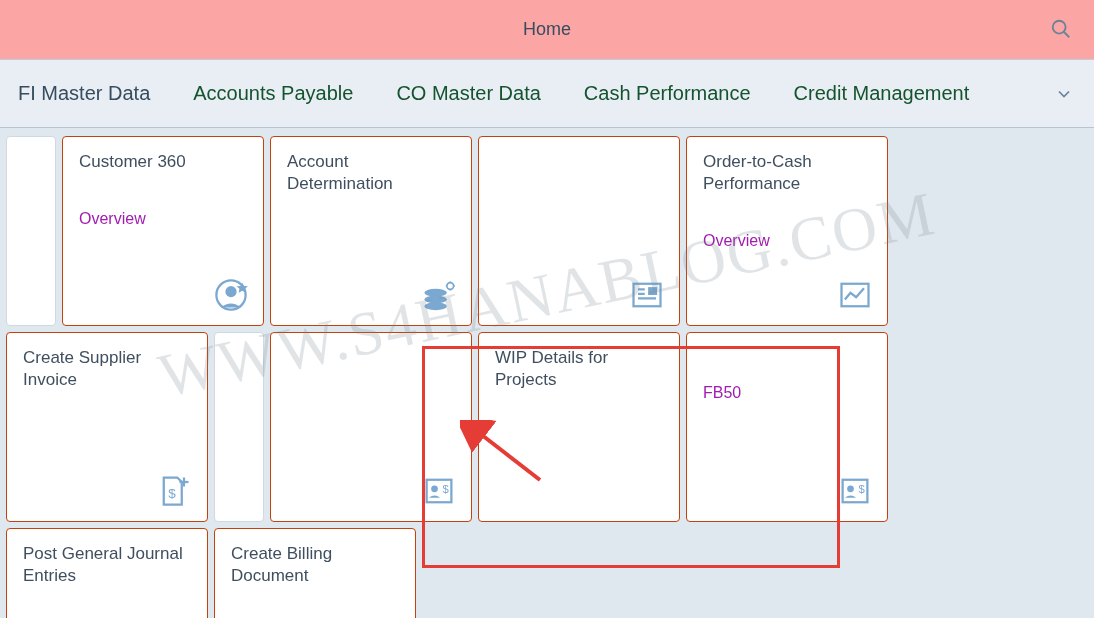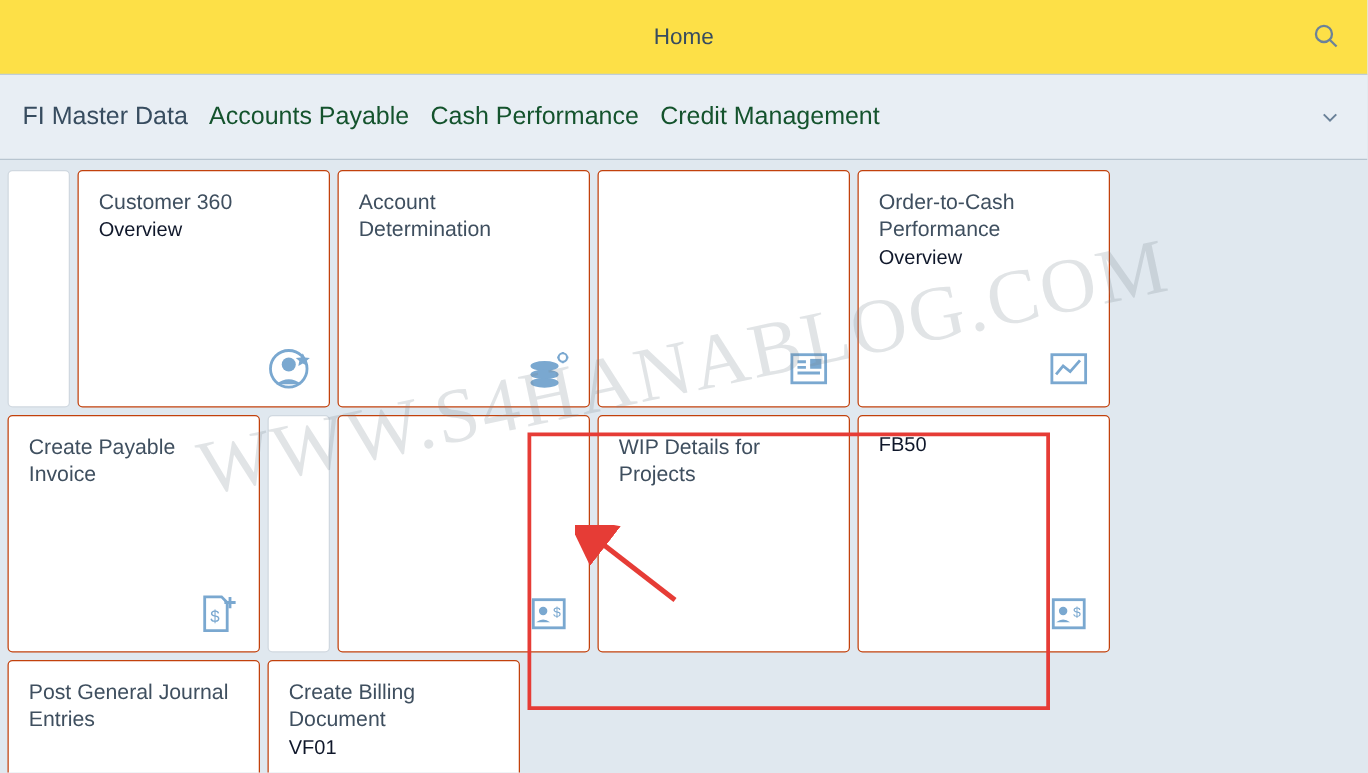--- a/index.html
+++ b/index.html
@@ -6,21 +6,21 @@
     body {
       font-family: Arial, Helvetica, sans-serif;
       background: #e0e8ef;
       width: 1094px;
       height: 618px;
       overflow: hidden;
       position: relative;
     }
     .header {
       height: 60px;
-      background: #fde047;
+      background: #fca5a5;
       display: flex;
       align-items: center;
       justify-content: center;
       position: relative;
       border-bottom: 1px solid #c0cdd8;
     }
     .header-title {
       color: #374c5f;
       font-size: 18px;
     }
@@ -31,21 +31,21 @@
       width: 24px;
       height: 24px;
       cursor: pointer;
     }
     .tabs-bar {
       height: 68px;
       background: #e8eef4;
       display: flex;
       align-items: center;
       padding: 0 18px;
-      gap: 17px;
+      gap: 43px;
       border-bottom: 1px solid #b8c5d0;
       position: relative;
     }
     .tab {
       color: #14532d;
       font-size: 20px;
       cursor: pointer;
       white-space: nowrap;
     }
     .tab.active {
@@ -74,23 +74,24 @@
       position: relative;
       cursor: pointer;
     }
     .tile-title {
       color: #3f4f5f;
       font-size: 17px;
       line-height: 1.3;
       margin-bottom: 2px;
     }
     .tile-subtitle {
-      color: #0f172a;
+      color: #a21caf;
       font-size: 16px;
       line-height: 1.3;
+      margin-top: 36px;
     }
     .tile-icon {
       position: absolute;
       right: 14px;
       bottom: 12px;
       width: 36px;
       height: 36px;
     }
     .partial-tile {
       width: 50px;
@@ -134,20 +135,21 @@
     <svg viewBox="0 0 24 24" width="22" height="22">
       <circle cx="10" cy="10" r="7" fill="none" stroke="#6b8299" stroke-width="2"></circle>
       <line x1="15" y1="15" x2="21" y2="21" stroke="#6b8299" stroke-width="2"></line>
     </svg>
   </div>
 </div>
 
 <div class="tabs-bar">
   <span class="tab active">FI Master Data</span>
   <span class="tab">Accounts Payable</span>
+  <span class="tab">CO Master Data</span>
   <span class="tab">Cash Performance</span>
   <span class="tab">Credit Management</span>
   <div class="tabs-expand">
     <svg viewBox="0 0 24 24" width="20" height="20">
       <polyline points="6 9 12 15 18 9" fill="none" stroke="#6b8299" stroke-width="2"></polyline>
     </svg>
   </div>
 </div>
 
 <div class="tiles-container">
@@ -201,21 +203,21 @@
     <div class="tile-subtitle">Overview</div>
     <div class="tile-icon">
       <svg viewBox="0 0 32 32" width="36" height="36">
         <rect x="4" y="6" width="24" height="20" fill="none" stroke="#7aa8d0" stroke-width="2"></rect>
         <polyline points="7 20 12 14 17 18 24 10" fill="none" stroke="#7aa8d0" stroke-width="2"></polyline>
       </svg>
     </div>
   </div>
 
   <div class="tile">
-    <div class="tile-title">Create Payable Invoice</div>
+    <div class="tile-title">Create Supplier Invoice</div>
     <div class="tile-subtitle"></div>
     <div class="tile-icon">
       <svg viewBox="0 0 32 32" width="36" height="36">
         <path d="M 6 8 L 6 28 L 22 28 L 22 8 L 18 4 L 6 4 Z" fill="none" stroke="#7aa8d0" stroke-width="2"></path>
         <text x="10" y="22" font-size="12" fill="#7aa8d0">$</text>
         <line x1="24" y1="4" x2="24" y2="12" stroke="#7aa8d0" stroke-width="2"></line>
         <line x1="20" y1="8" x2="28" y2="8" stroke="#7aa8d0" stroke-width="2"></line>
       </svg>
     </div>
   </div>

